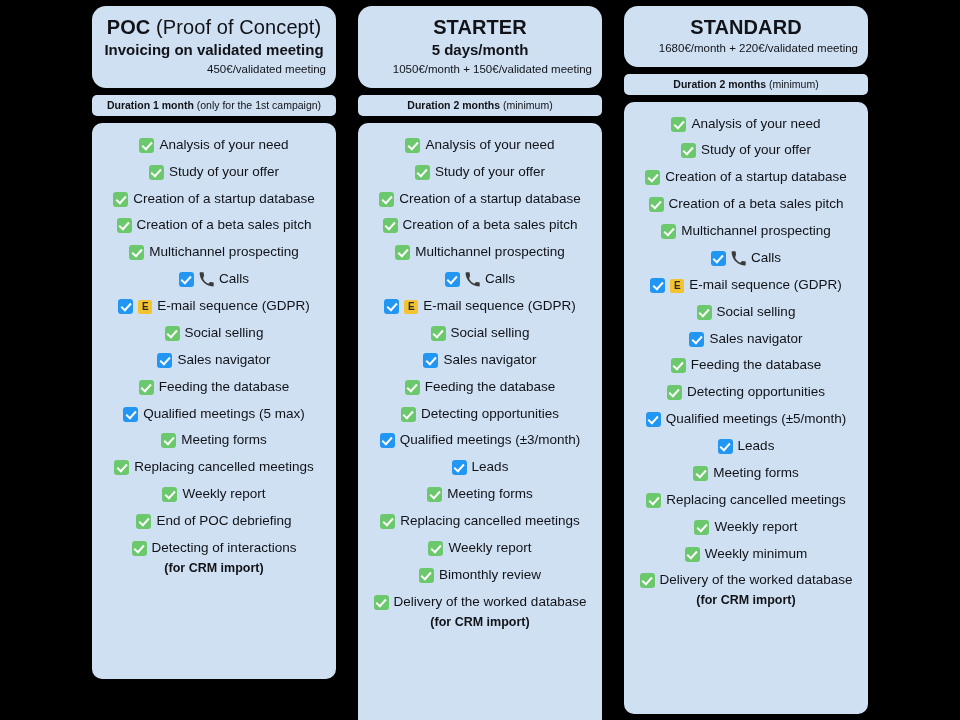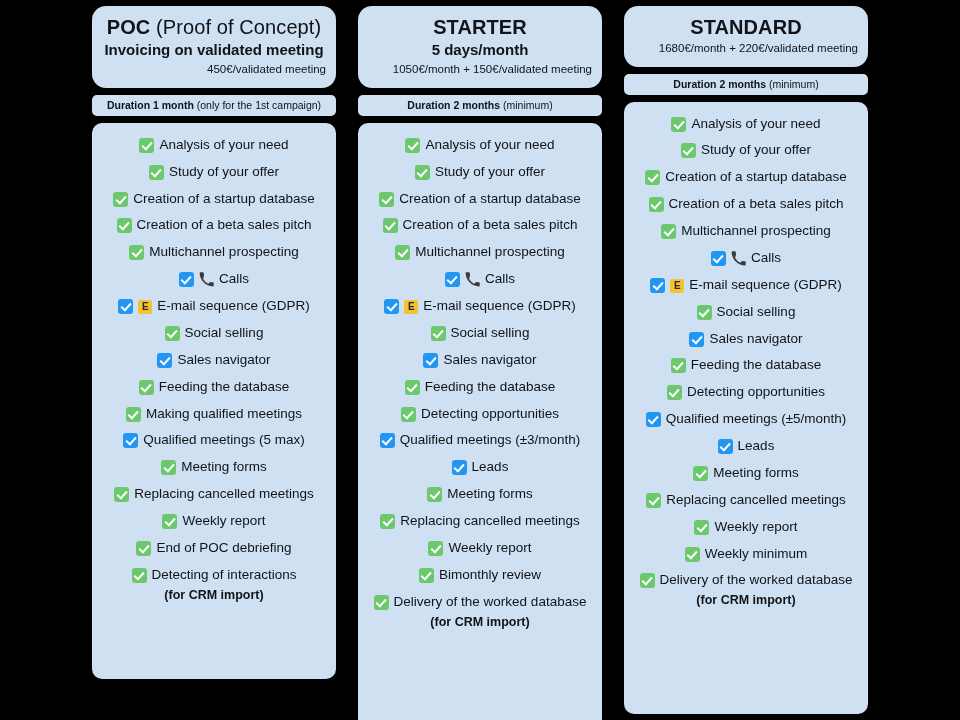--- a/index.html
+++ b/index.html
@@ -213,24 +213,20 @@
           <span class="ftext">Social selling</span>
         </div>
         <div class="feature">
           <span class="ico check-blue"></span>
           <span class="ftext">Sales navigator</span>
         </div>
         <div class="feature strong">
           <span class="ico check-green"></span>
           <span class="ftext">Feeding the database</span>
         </div>
-        <div class="feature strong">
-          <span class="ico check-green"></span>
-          <span class="ftext">Making qualified meetings</span>
-        </div>
         <div class="feature">
           <span class="ico check-blue"></span>
           <span class="ftext">Qualified meetings (5 max)</span>
         </div>
         <div class="feature strong">
           <span class="ico check-green"></span>
           <span class="ftext">Meeting forms</span>
         </div>
         <div class="feature strong">
           <span class="ico check-green"></span>

